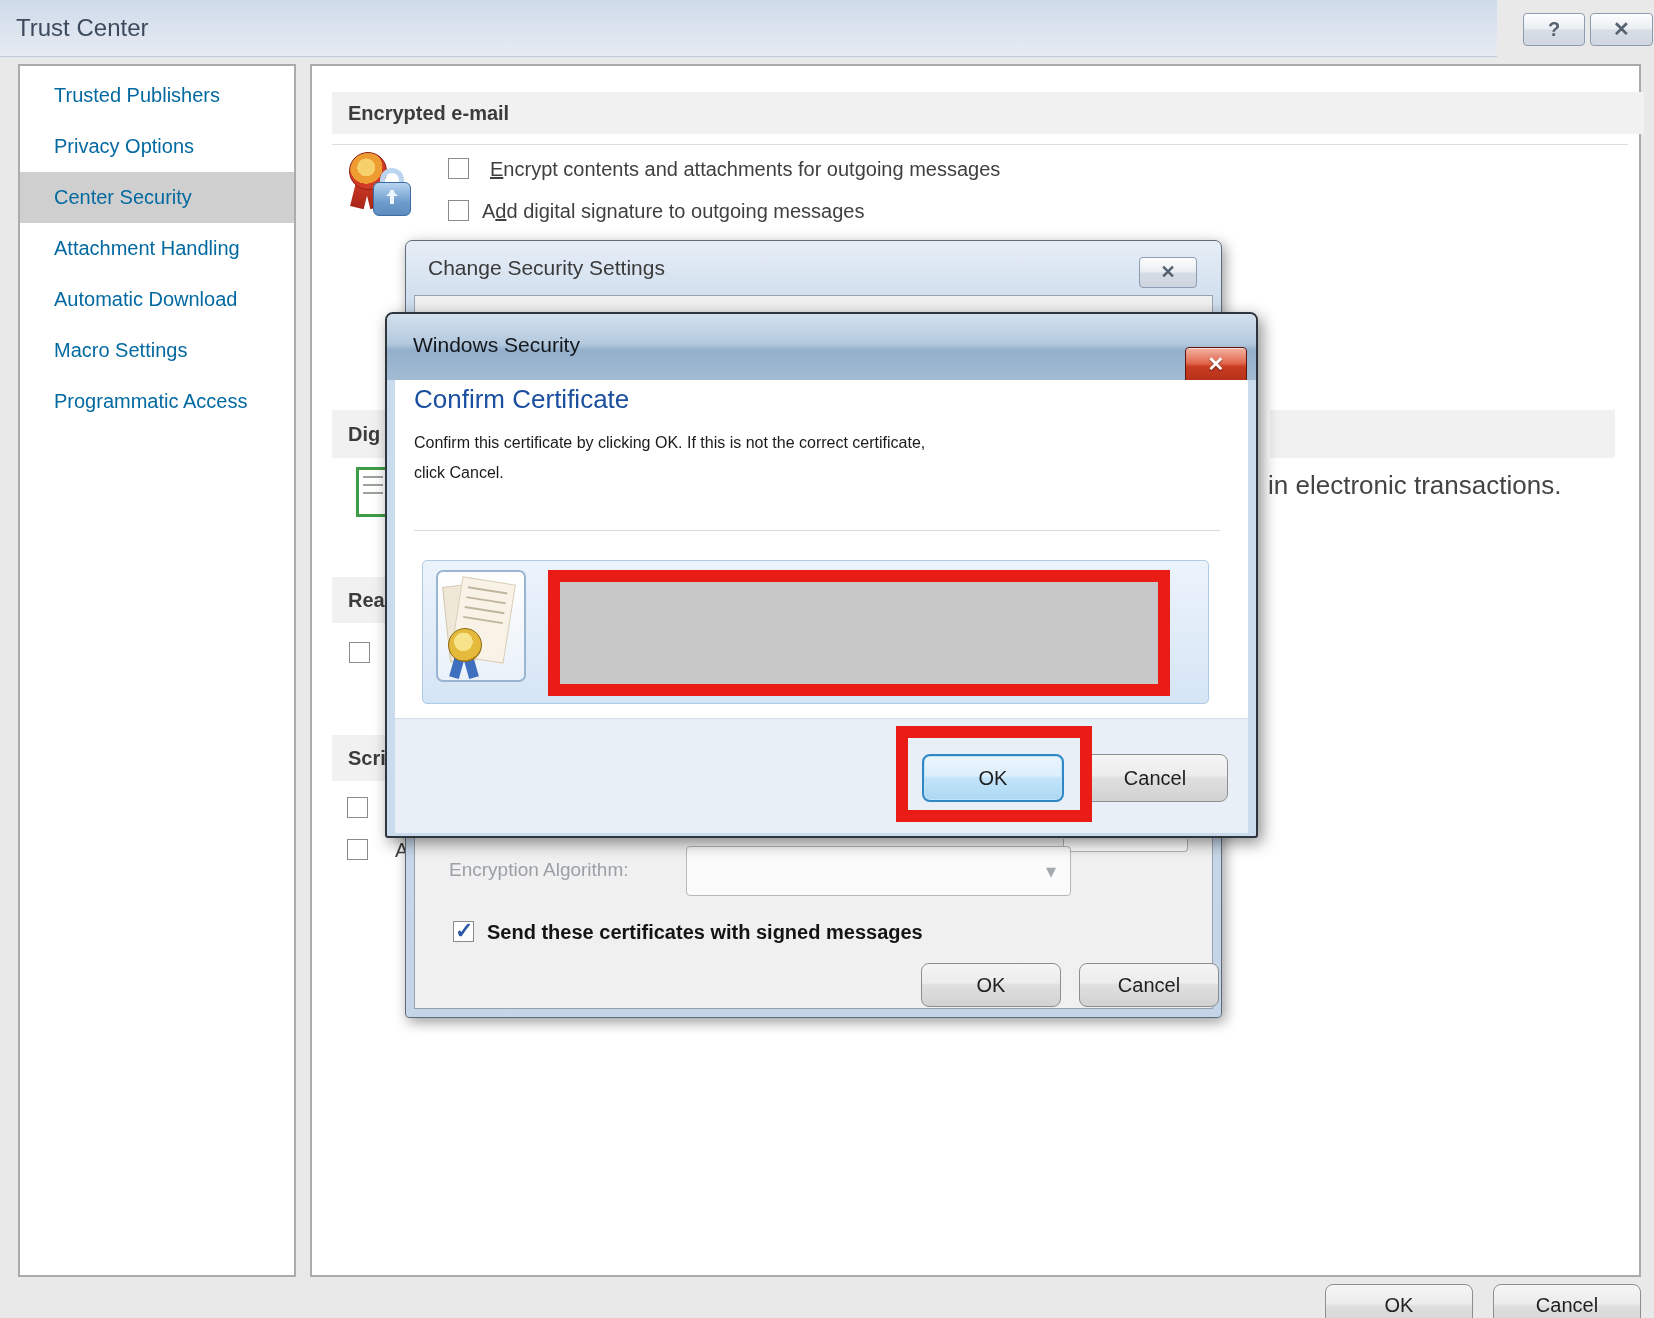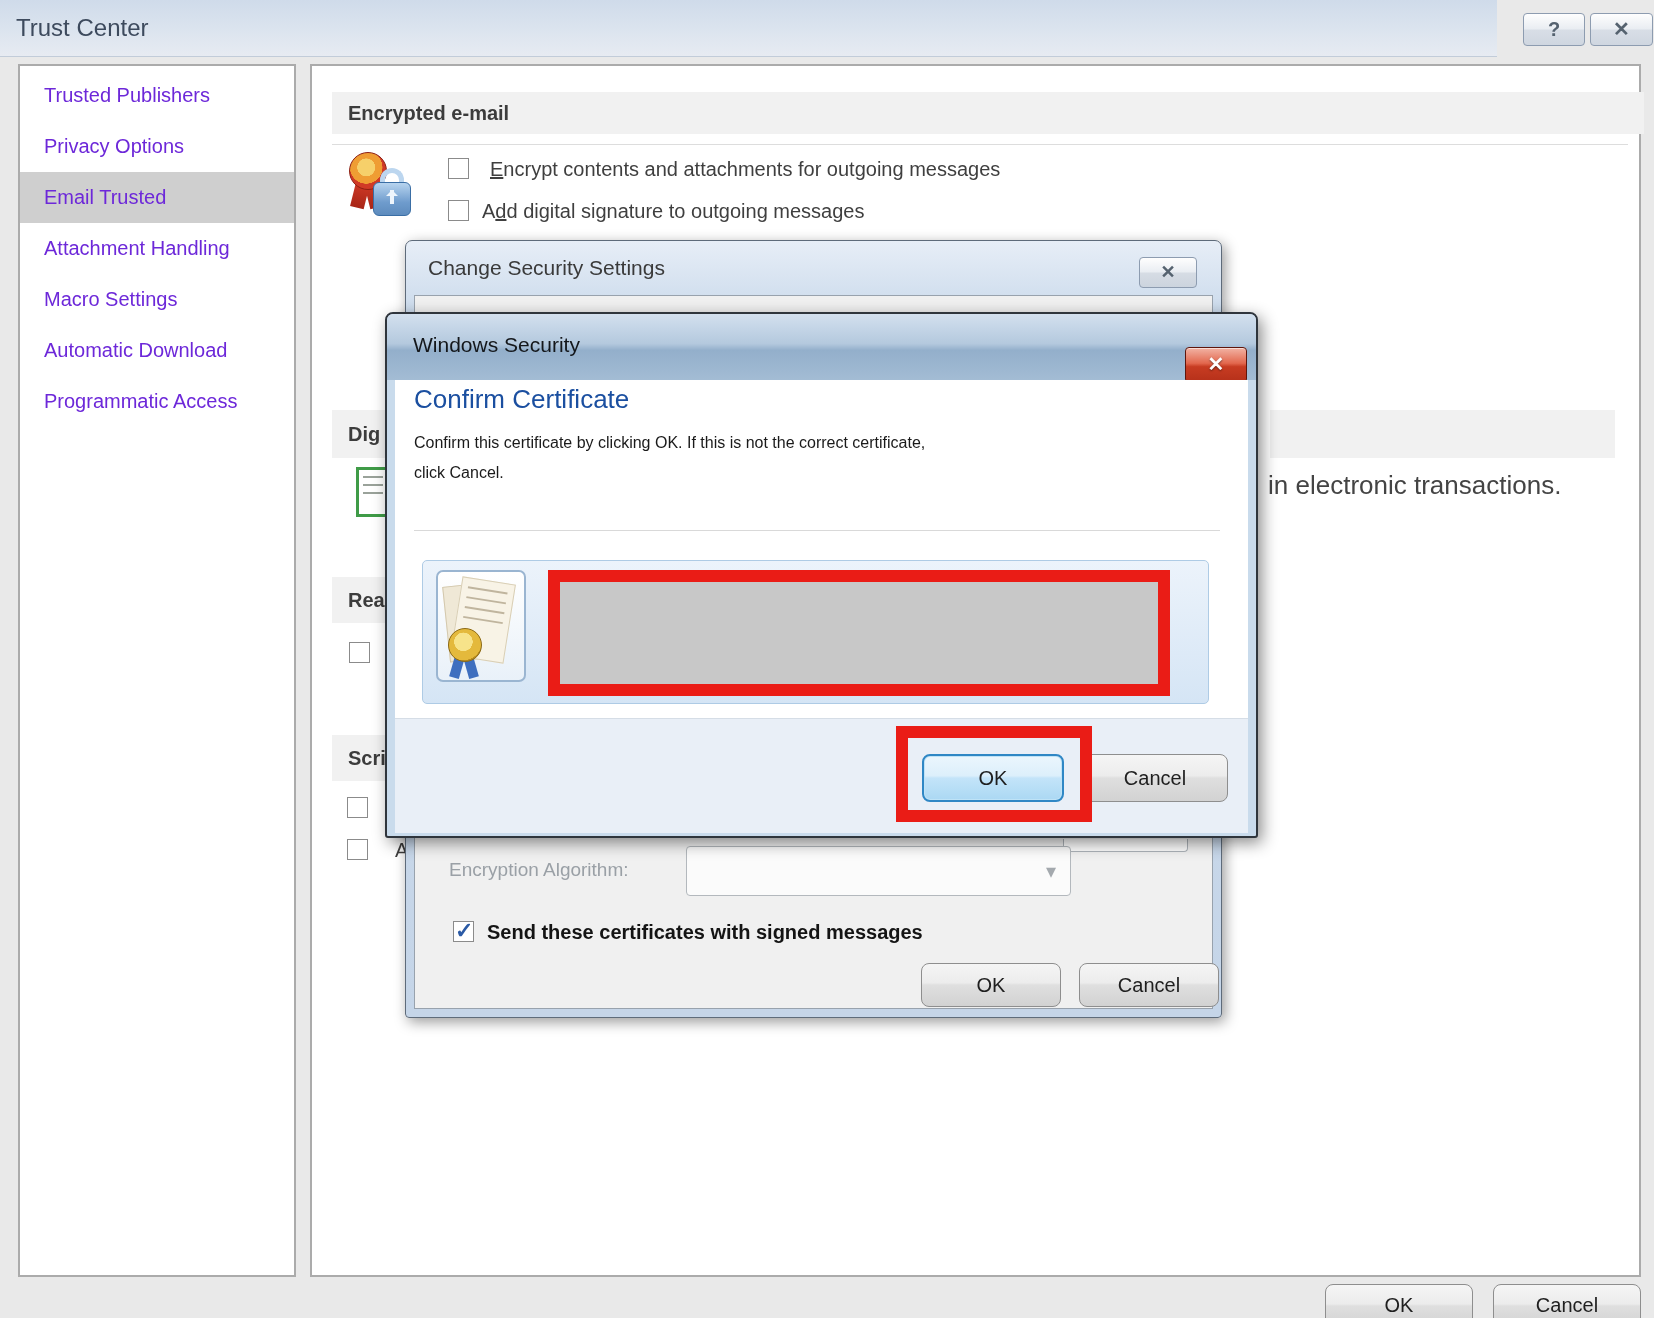--- a/index.html
+++ b/index.html
@@ -10,21 +10,21 @@
   .title-text{position:absolute;left:16px;top:14px;font-size:24px;color:#3d4a5d;}
   .tb-btn{position:absolute;top:13px;height:33px;box-sizing:border-box;
     background:linear-gradient(#fefefe,#e9edf2 48%,#d8dee6 52%,#cfd6e0);
     border:1px solid #8d9cb0;border-radius:4px;text-align:center;line-height:31px;
     font-size:20px;font-weight:bold;color:#55626f;cursor:default;}
   .tb-help{left:1523px;width:62px;}
   .tb-close{left:1590px;width:63px;}
 
   .panel{position:absolute;background:#ffffff;border:2px solid #ababab;box-sizing:border-box;}
   .sidebar{left:18px;top:64px;width:278px;height:1213px;padding-top:4px;}
-  .side-item{height:51px;line-height:51px;padding-left:24px;font-size:20px;color:#6d28d9;white-space:nowrap;}
+  .side-item{height:51px;line-height:51px;padding-left:34px;font-size:20px;color:#0369a1;white-space:nowrap;}
   .side-item.selected{background:#cfcfcf;}
   .main-panel{left:310px;top:64px;width:1331px;height:1213px;}
 
   .band{position:absolute;background:#f1f1f1;font-weight:bold;font-size:20px;color:#3c3c3c;
     line-height:42px;white-space:nowrap;overflow:hidden;}
   .band-pad{padding-left:16px;}
   .underline-rule{position:absolute;height:1px;background:#dddddd;}
 
   .cb{position:absolute;width:21px;height:21px;box-sizing:border-box;background:#fff;
     border:1px solid #8b8b8b;}
@@ -128,24 +128,24 @@
 
   <div class="titlebar">
     <div class="title-text">Trust Center</div>
     <div class="tb-btn tb-help"><span>?</span></div>
     <div class="tb-btn tb-close"><span>✕</span></div>
   </div>
 
   <div class="panel sidebar">
     <div class="side-item">Trusted Publishers</div>
     <div class="side-item">Privacy Options</div>
-    <div class="side-item selected">Email Trusted</div>
+    <div class="side-item selected">Center Security</div>
     <div class="side-item">Attachment Handling</div>
+    <div class="side-item">Automatic Download</div>
     <div class="side-item">Macro Settings</div>
-    <div class="side-item">Automatic Download</div>
     <div class="side-item">Programmatic Access</div>
   </div>
 
   <div class="panel main-panel">
 
     <div class="band band-pad" style="left:20px;top:26px;width:1296px;height:42px;">Encrypted e-mail</div>
     <div class="underline-rule" style="left:20px;top:78px;width:1296px;"></div>
 
     <div class="ribbon-icon">
       <div class="ribbon-tail tail-l"></div>

